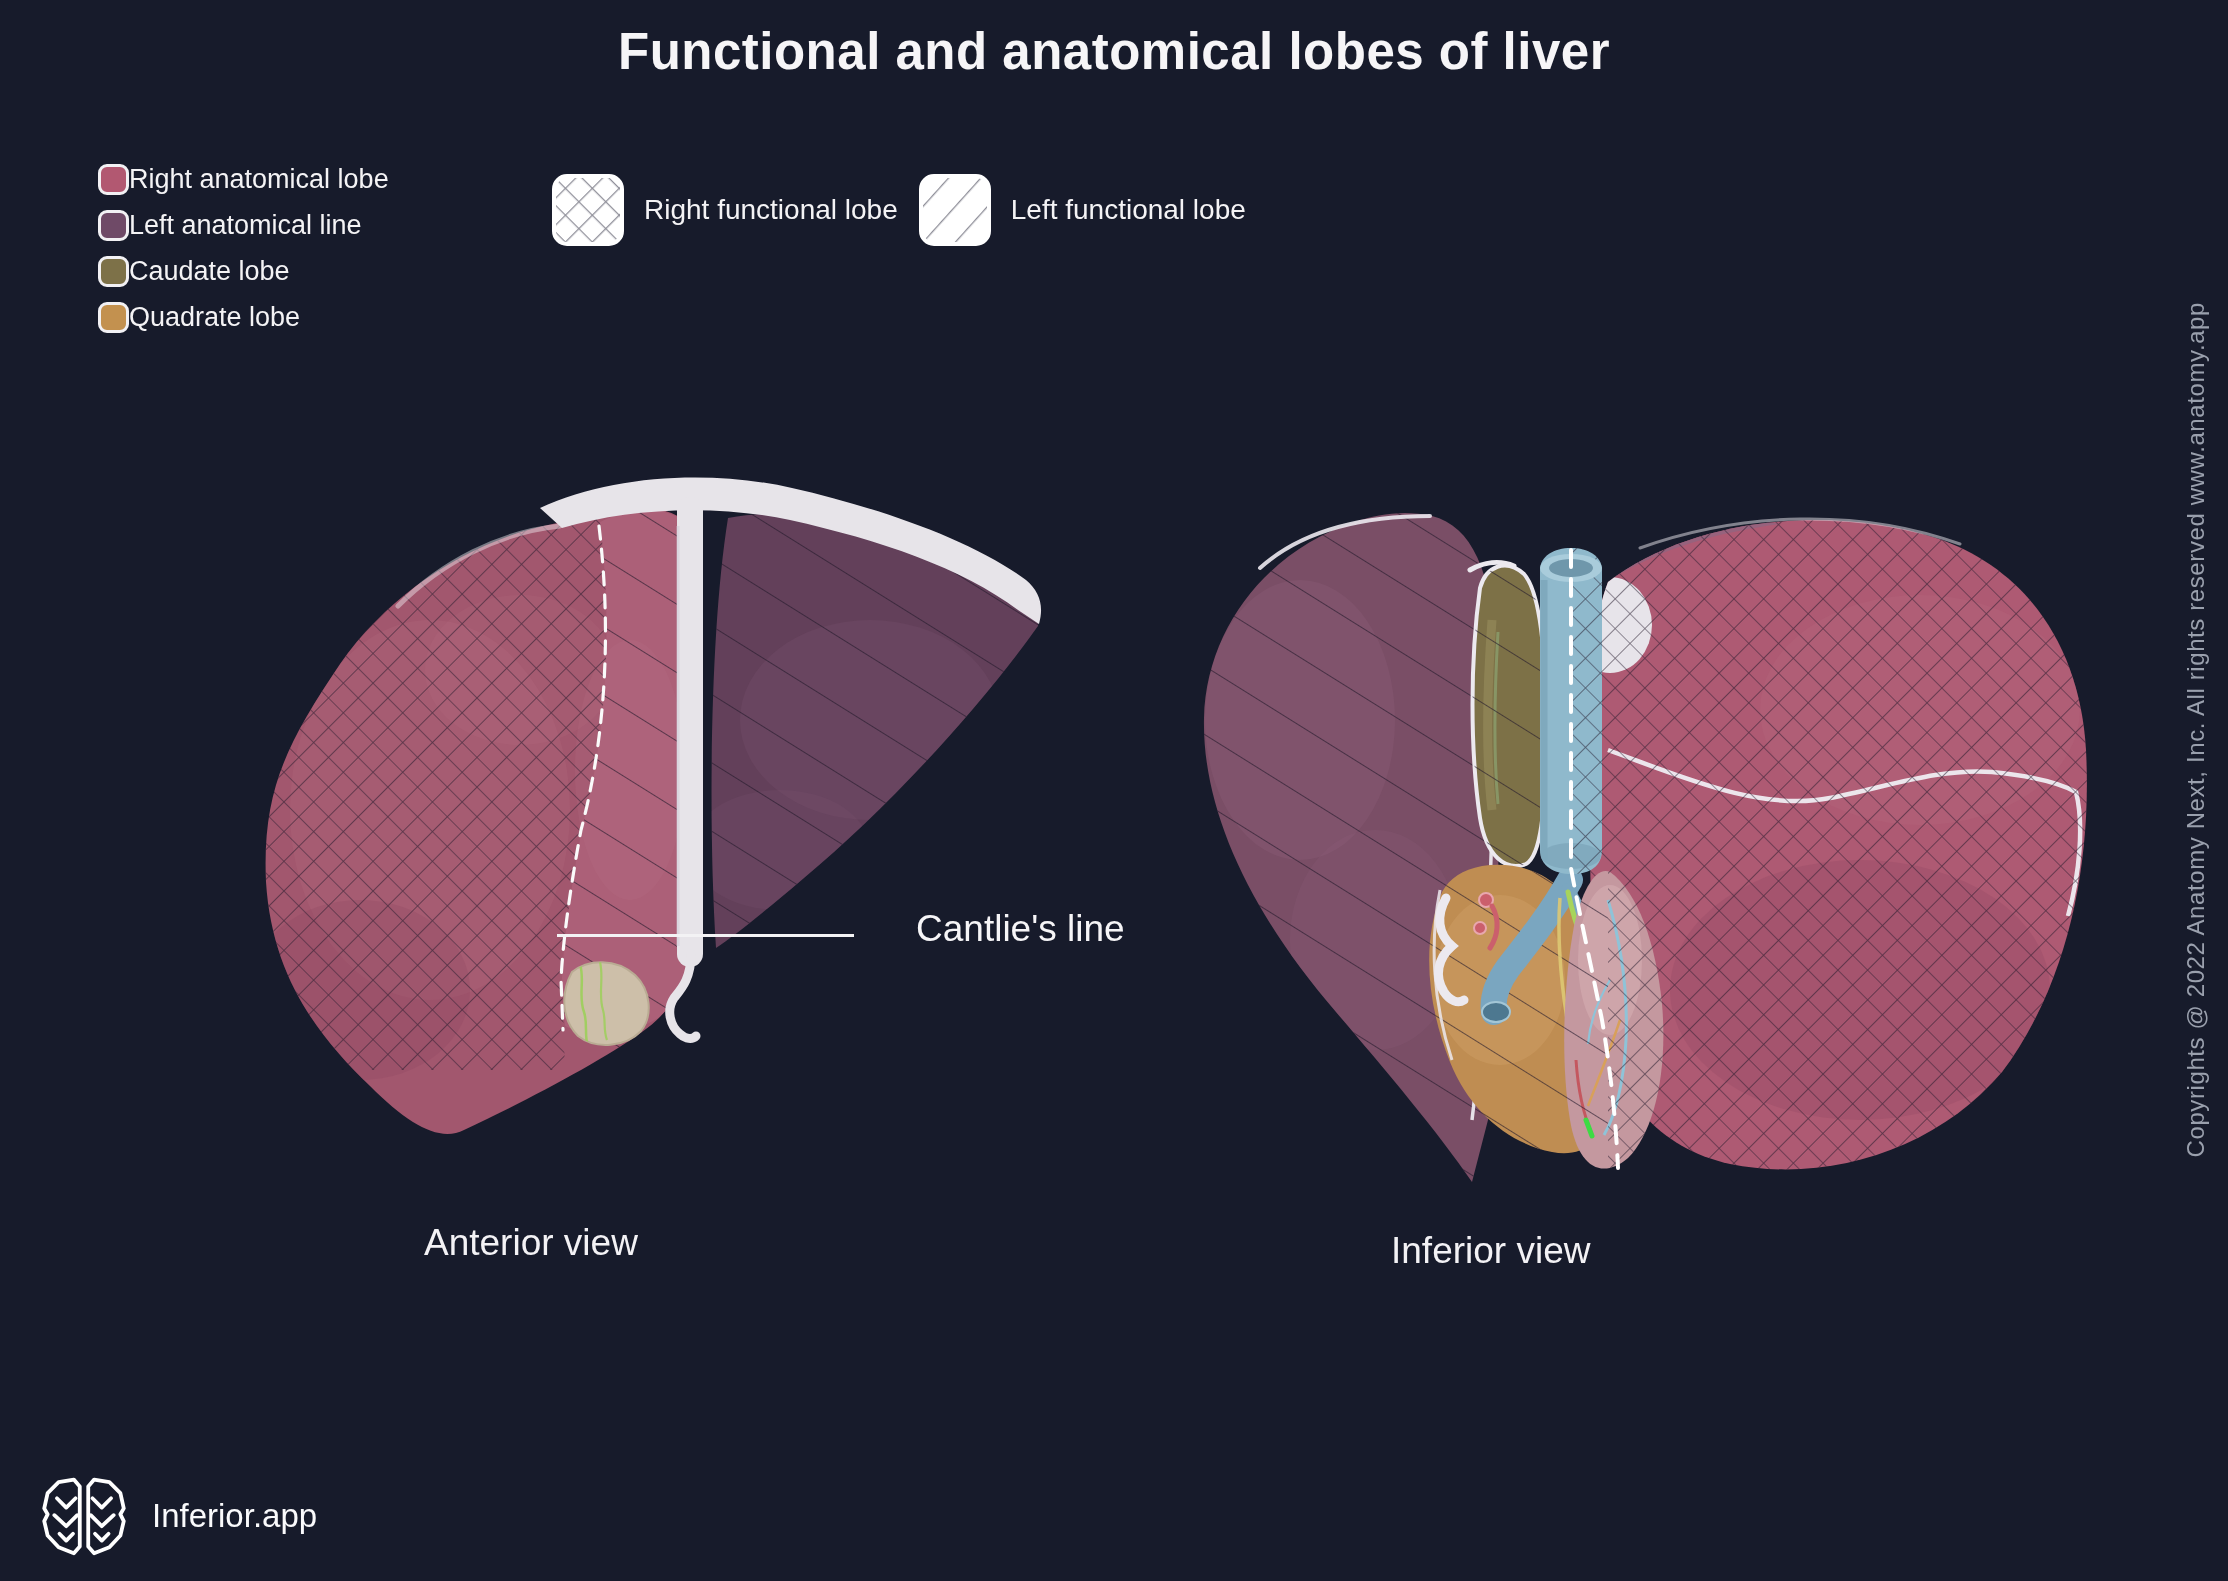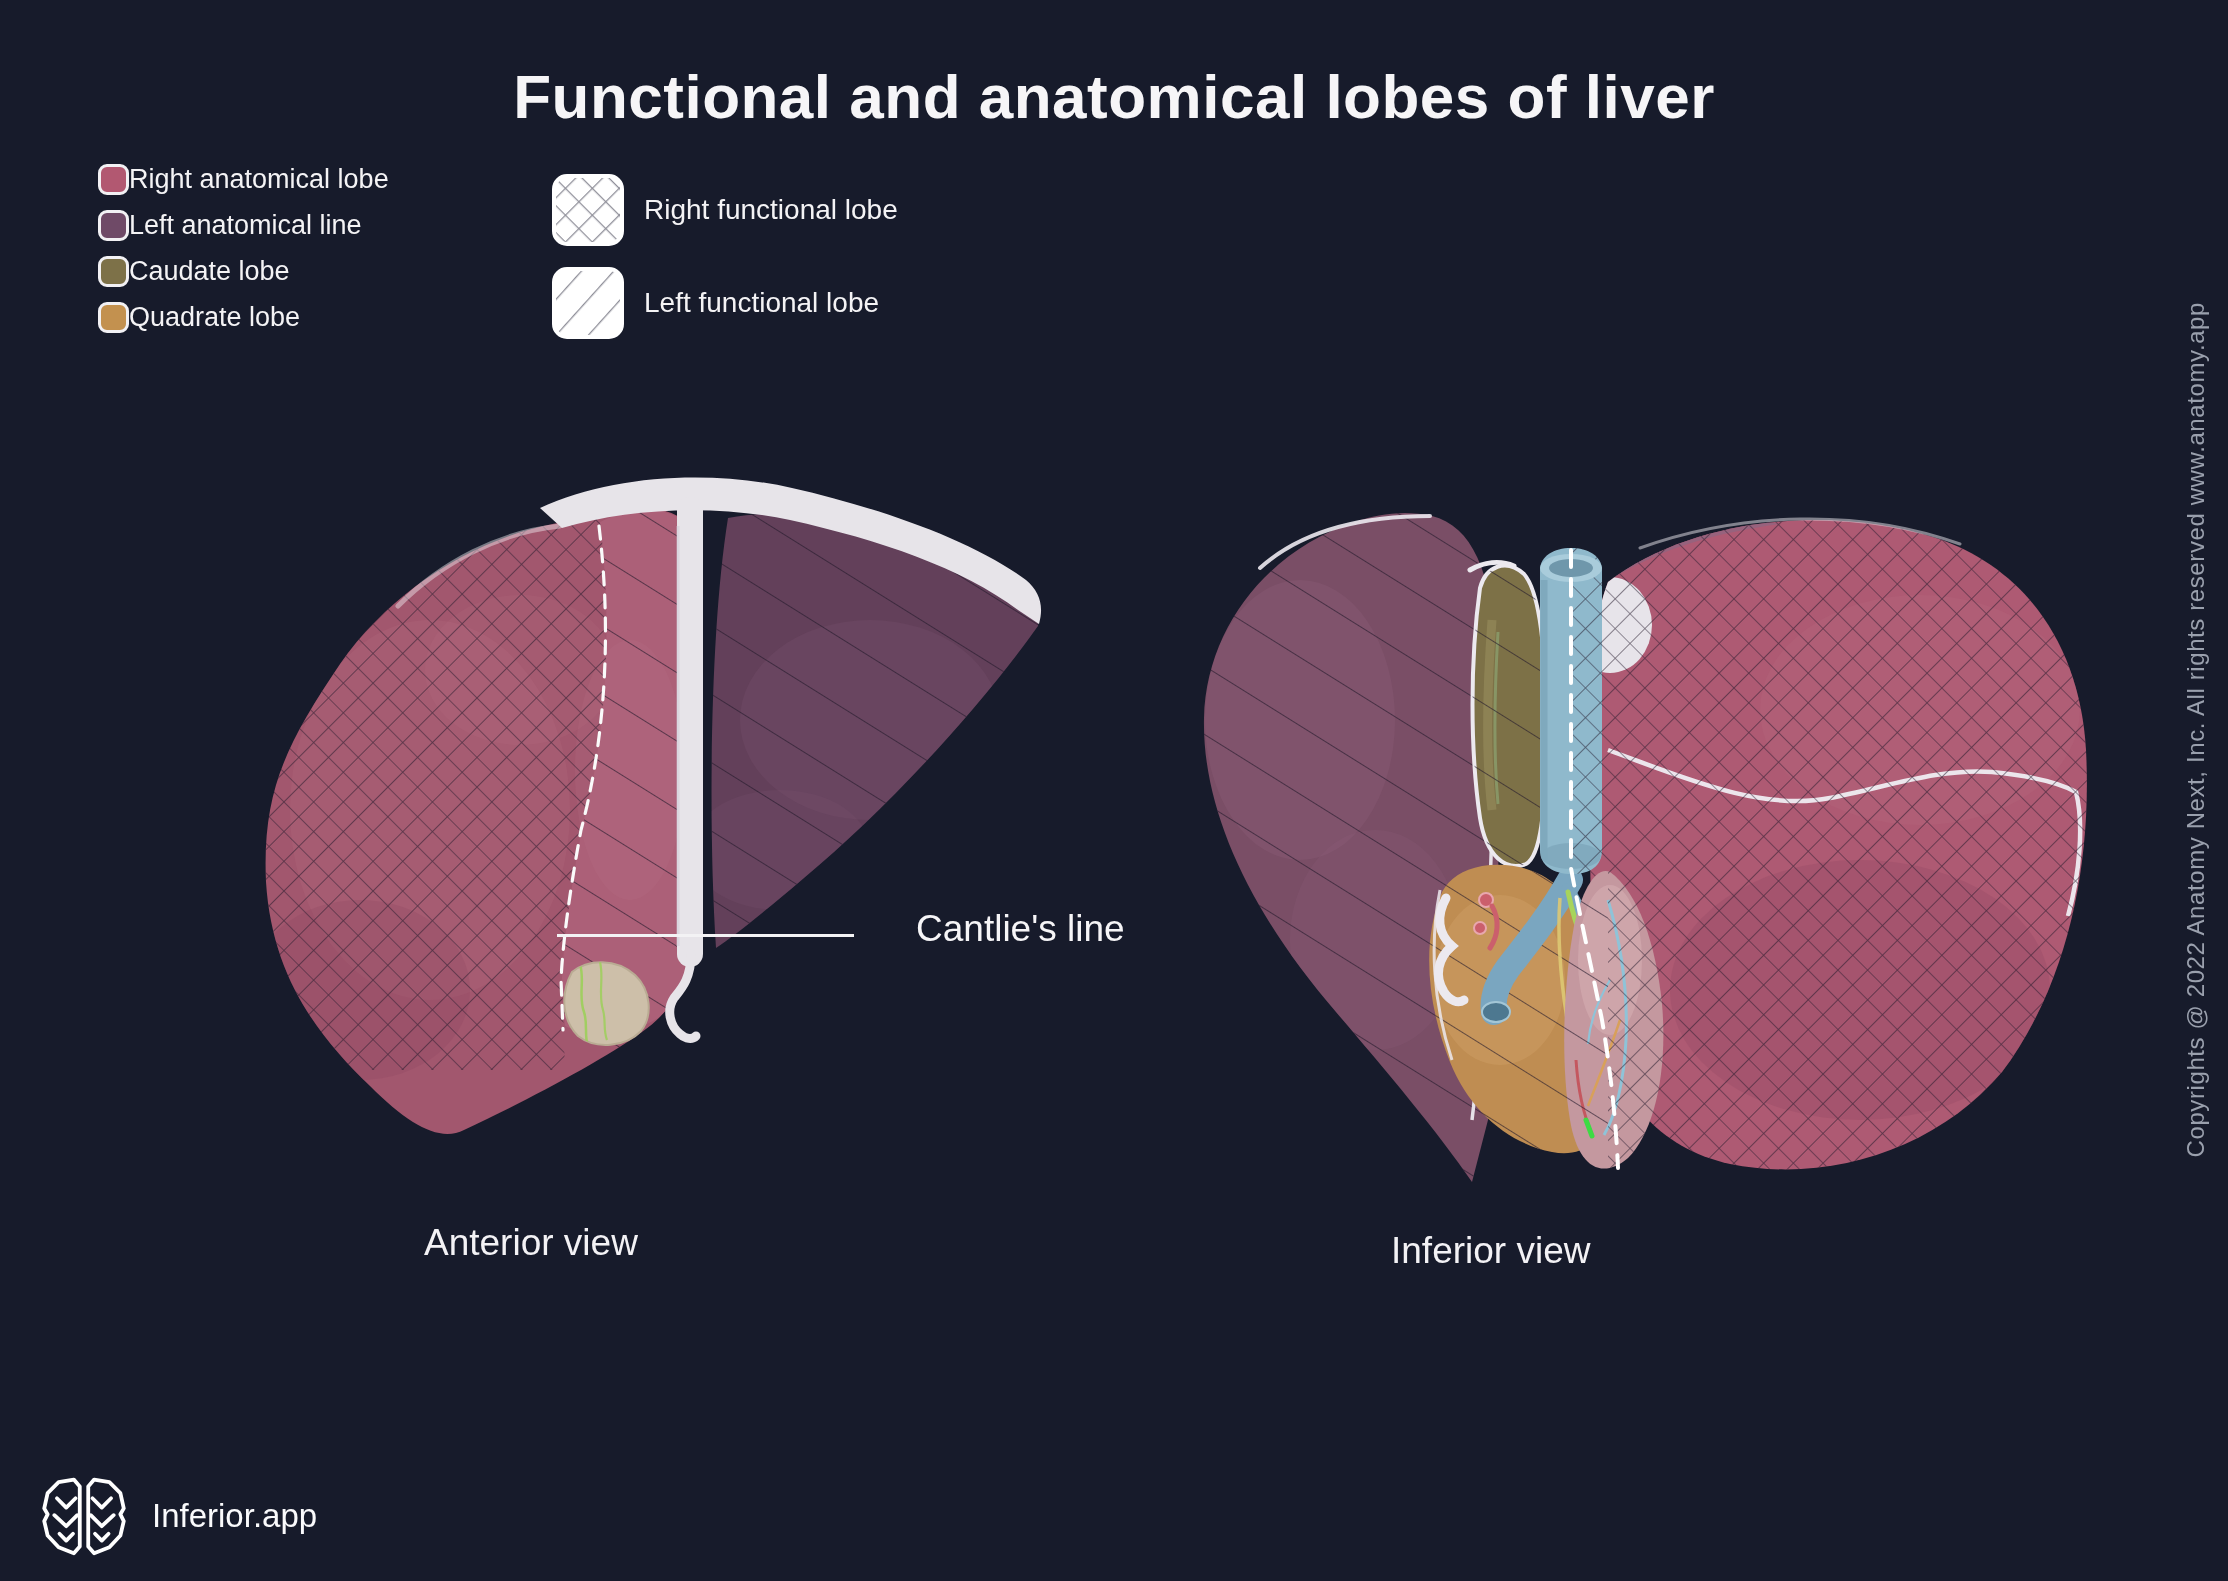--- a/index.html
+++ b/index.html
@@ -2,31 +2,31 @@
 <html><head>
 <meta charset="utf-8">
 <style>
   html,body{margin:0;padding:0;background:#0d111d;}
   .page{
     position:relative;width:2228px;height:1581px;overflow:hidden;
     background:#171b2b;font-family:"Liberation Sans",sans-serif;color:#f4f3f5;
   }
   .title{
     position:absolute;top:22px;left:0;width:100%;text-align:center;
-    font-size:62px;font-weight:700;letter-spacing:.5px;color:#f6f5f7;margin-top:39px;
+    font-size:51px;font-weight:700;letter-spacing:.5px;color:#f6f5f7;
   }
   
   .legend-anatomical{position:absolute;left:98px;top:164px;display:flex;flex-direction:column;gap:15px;}
   .legend-row{display:flex;align-items:center;}
   .swatch{
     width:31px;height:31px;border-radius:9px;border:3px solid #f2f1f4;box-sizing:border-box;
     flex:0 0 auto;
   }
   .legend-row .lbl{font-size:27px;color:#f4f3f5;}
-  .legend-functional{position:absolute;left:552px;top:174px;display:flex;flex-direction:column;gap:21px;}
+  .legend-functional{position:absolute;left:552px;top:174px;display:flex;flex-direction:row;gap:21px;}
   .func-row{display:flex;align-items:center;}
   .func-row .lbl{margin-left:20px;font-size:28px;color:#f4f3f5;}
   .pattern-swatch{width:72px;height:72px;flex:0 0 auto;}
   
   .fig-anterior{position:absolute;left:180px;top:430px;width:900px;height:740px;}
   .fig-inferior{position:absolute;left:1140px;top:420px;width:1000px;height:800px;}
   
   .cantlie-line-lead{position:absolute;left:557px;top:934px;width:297px;height:3px;background:#f3f2f4;}
   .cantlie-label{position:absolute;left:916px;top:908px;font-size:37px;color:#f6f5f7;white-space:nowrap;}
   .view-label{position:absolute;width:360px;text-align:left;font-size:37px;font-weight:500;color:#f3f2f5;}

